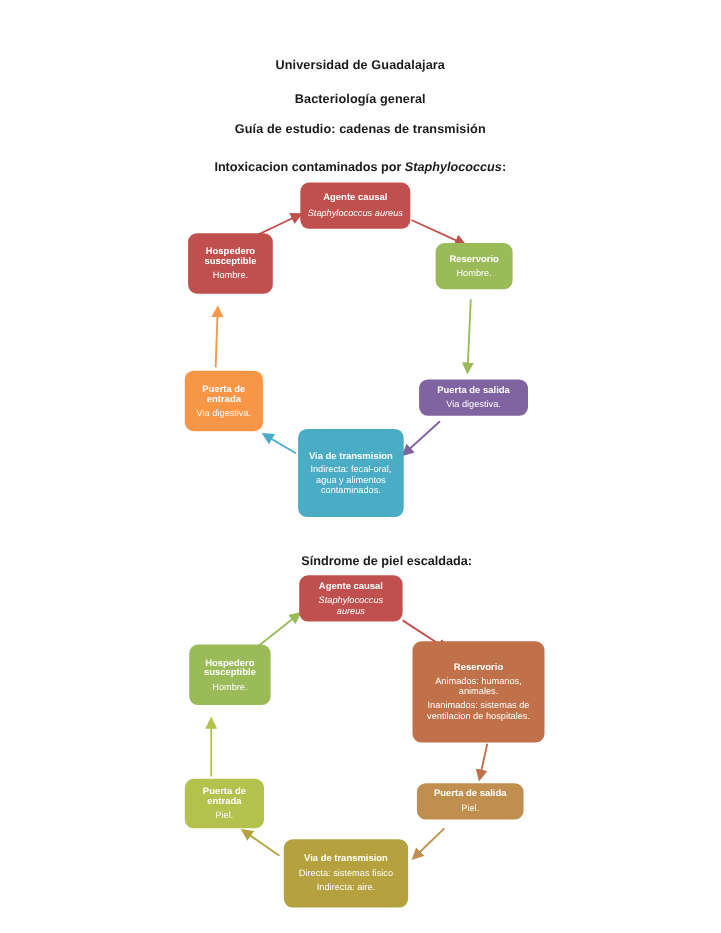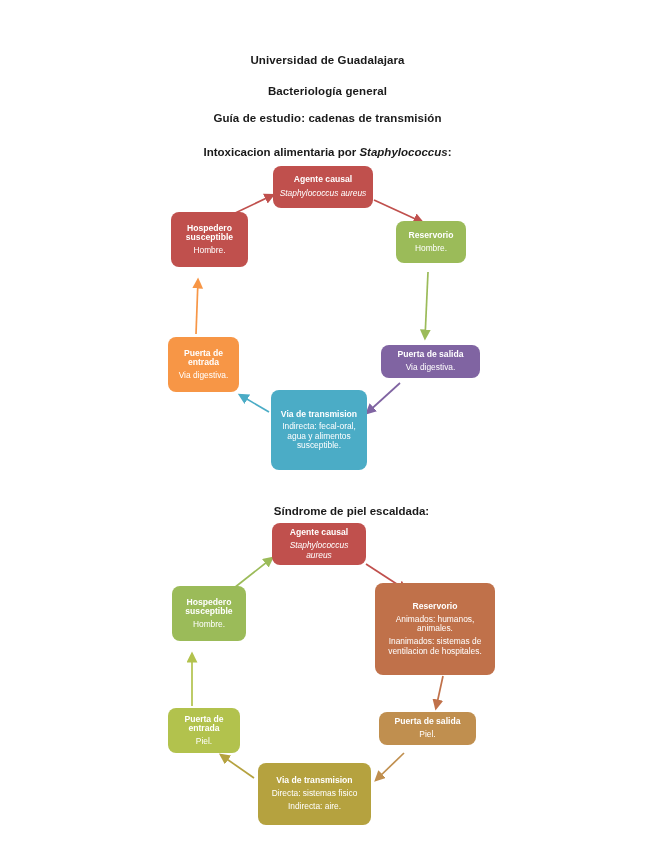--- a/index.html
+++ b/index.html
@@ -35,21 +35,21 @@
 </head>
 <body>
 
 <div class="page">
 
   <div class="hdr h1">Universidad de Guadalajara</div>
   <div class="hdr h2">Bacteriología general</div>
   <div class="hdr h3">Guía de estudio: cadenas de transmisión</div>
 
   <div class="sect-title st1">
-    <span>Intoxicacion alimentaria por </span><i>Staphylococcus</i><span>:</span>
+    <span>Intoxicacion contaminados por </span><i>Staphylococcus</i><span>:</span>
   </div>
 
   <svg class="arrow" style="left:0;top:0;" width="655" height="848">
     <defs>
       <marker id="a1red" markerWidth="7" markerHeight="7" refX="5" refY="3.2" orient="auto">
           <path d="M0,0 L6.5,3.2 L0,6.4 z" fill="#c0504d"></path>
         </marker>
       <marker id="a1green" markerWidth="7" markerHeight="7" refX="5" refY="3.2" orient="auto">
           <path d="M0,0 L6.5,3.2 L0,6.4 z" fill="#9bbb59"></path>
         </marker>
@@ -117,21 +117,21 @@
     <div class="sub">Hombre.</div>
   </div>
 
   <div class="node" style="left:381px;top:345px;width:99px;height:33px;background:#8064a2;">
     <div class="ttl">Puerta de salida</div>
     <div class="sub">Via digestiva.</div>
   </div>
 
   <div class="node" style="left:271px;top:390px;width:96px;height:80px;background:#4bacc6;">
     <div class="ttl">Via de transmision</div>
-    <div class="sub">Indirecta: fecal-oral, agua y alimentos susceptible.</div>
+    <div class="sub">Indirecta: fecal-oral, agua y alimentos contaminados.</div>
   </div>
 
   <div class="node" style="left:168px;top:337px;width:71px;height:55px;background:#f79646;">
     <div class="ttl">Puerta de entrada</div>
     <div class="sub">Via digestiva.</div>
   </div>
 
   <div class="node" style="left:171px;top:212px;width:77px;height:55px;background:#c0504d;">
     <div class="ttl">Hospedero susceptible</div>
     <div class="sub">Hombre.</div>

